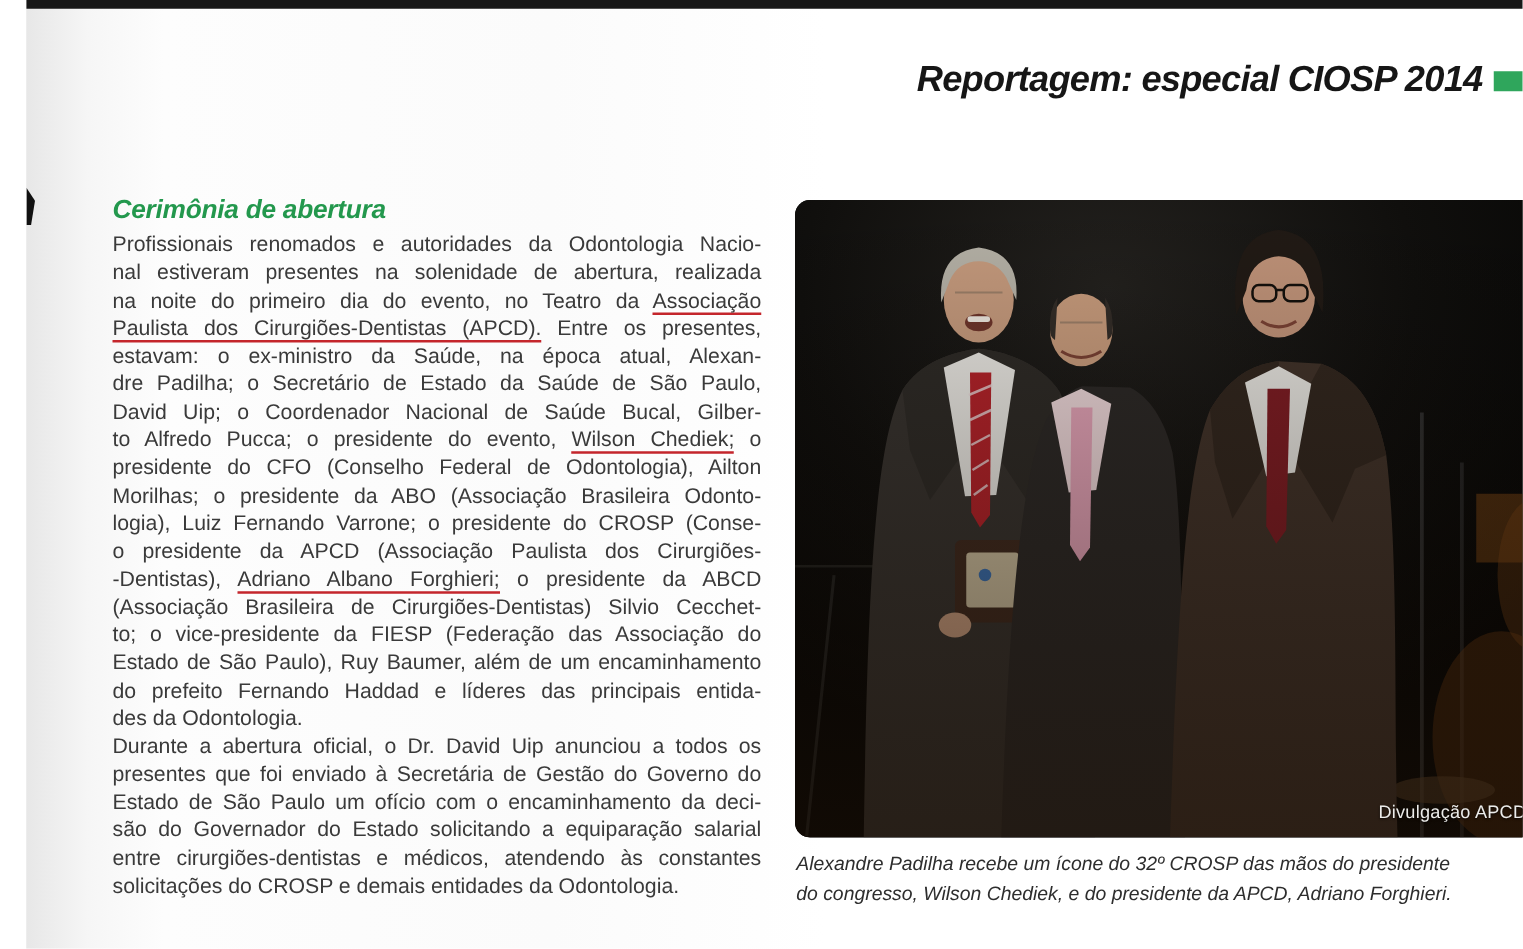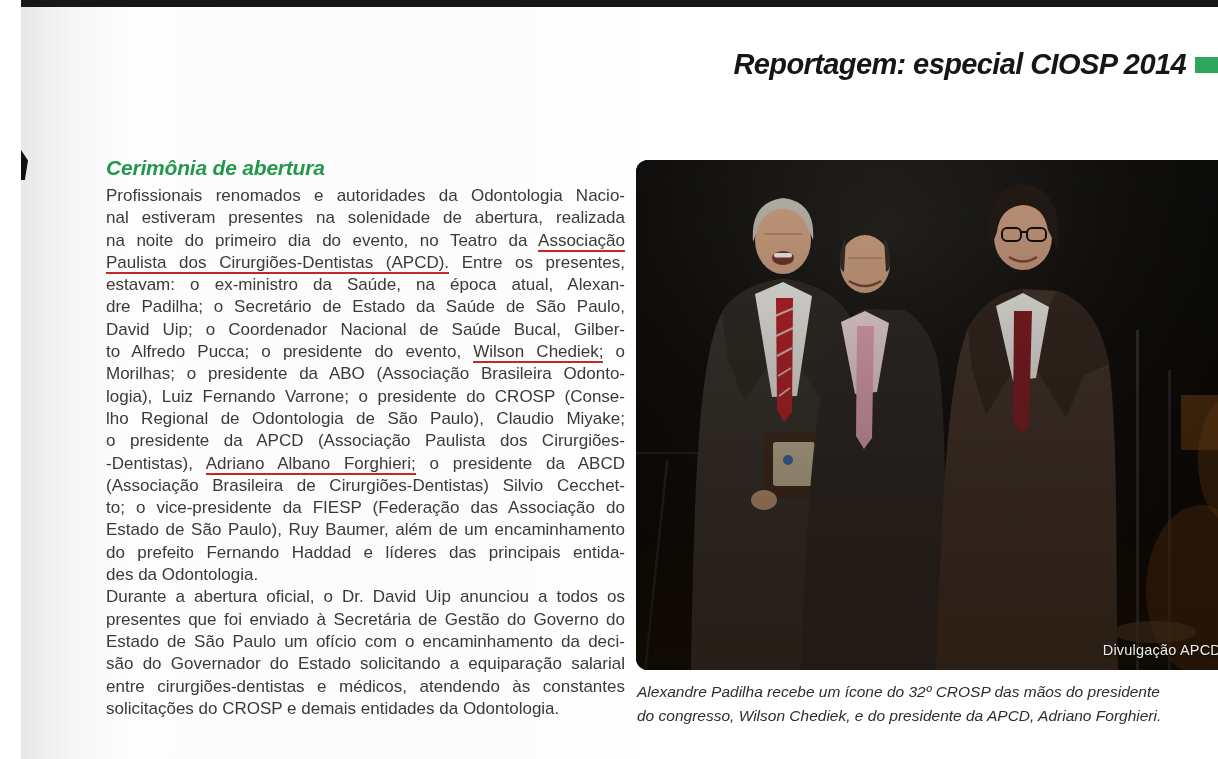--- a/index.html
+++ b/index.html
@@ -12,21 +12,21 @@
   .top-bar{position:absolute;left:0;top:0;width:1218px;height:7px;background:#171717;}
   .right-strip{position:absolute;right:0;top:0;width:9px;height:672px;background:#242424;}
   .right-strip-light{position:absolute;right:2px;top:672px;width:4px;height:87px;background:#d7d7d7;}
   .left-wedge{position:absolute;left:0;top:150px;width:7px;height:30px;background:#111;
     clip-path:polygon(0 0,100% 35%,55% 100%,0 100%);}
   .header-title{
     position:absolute;top:48px;right:53px;margin:0;
     font-size:29px;font-weight:700;font-style:italic;color:#161616;letter-spacing:-0.6px;white-space:nowrap;
   }
   .green-tab{position:absolute;left:1174px;top:57px;width:36px;height:16px;background:#2fa65c;}
-  .article{position:absolute;left:85px;top:156px;width:519px;}
+  .article{position:absolute;left:69px;top:156px;width:519px;}
   .article h2{
     margin:0 0 5px 0;font-size:21px;font-weight:700;font-style:italic;color:#23984d;letter-spacing:-0.2px;
   }
   .bline{
     font-size:17px;line-height:22.3px;color:#3a3a3a;
     text-align:justify;text-align-last:justify;-moz-text-align-last:justify;white-space:normal;
   }
   .bline.end{text-align-last:left;-moz-text-align-last:left;}
   .red-underline{border-bottom:2.5px solid #c4262c;}
   .photo{
@@ -58,23 +58,23 @@
     <h2>Cerimônia de abertura</h2>
     <div id="body-lines">
         <div class="bline"><span>Profissionais renomados e autoridades da Odontologia Nacio-</span></div>
         <div class="bline"><span>nal estiveram presentes na solenidade de abertura, realizada</span></div>
         <div class="bline"><span>na noite do primeiro dia do evento, no Teatro da </span><span class="red-underline">Associação</span></div>
         <div class="bline"><span class="red-underline">Paulista dos Cirurgiões-Dentistas (APCD).</span><span> Entre os presentes,</span></div>
         <div class="bline"><span>estavam: o ex-ministro da Saúde, na época atual, Alexan-</span></div>
         <div class="bline"><span>dre Padilha; o Secretário de Estado da Saúde de São Paulo,</span></div>
         <div class="bline"><span>David Uip; o Coordenador Nacional de Saúde Bucal, Gilber-</span></div>
         <div class="bline"><span>to Alfredo Pucca; o presidente do evento, </span><span class="red-underline">Wilson Chediek;</span><span> o</span></div>
+        <div class="bline"><span>presidente do CFO (Conselho Federal de Odontologia), Ailton</span></div>
         <div class="bline"><span>Morilhas; o presidente da ABO (Associação Brasileira Odonto-</span></div>
         <div class="bline"><span>logia), Luiz Fernando Varrone; o presidente do CROSP (Conse-</span></div>
-        <div class="bline"><span>lho Regional de Odontologia de São Paulo), Claudio Miyake;</span></div>
         <div class="bline"><span>o presidente da APCD (Associação Paulista dos Cirurgiões-</span></div>
         <div class="bline"><span>-Dentistas), </span><span class="red-underline">Adriano Albano Forghieri;</span><span> o presidente da ABCD</span></div>
         <div class="bline"><span>(Associação Brasileira de Cirurgiões-Dentistas) Silvio Cecchet-</span></div>
         <div class="bline"><span>to; o vice-presidente da FIESP (Federação das Associação do</span></div>
         <div class="bline"><span>Estado de São Paulo), Ruy Baumer, além de um encaminhamento</span></div>
         <div class="bline"><span>do prefeito Fernando Haddad e líderes das principais entida-</span></div>
         <div class="bline end"><span>des da Odontologia.</span></div>
         <div class="bline"><span>Durante a abertura oficial, o Dr. David Uip anunciou a todos os</span></div>
         <div class="bline"><span>presentes que foi enviado à Secretária de Gestão do Governo do</span></div>
         <div class="bline"><span>Estado de São Paulo um ofício com o encaminhamento da deci-</span></div>

